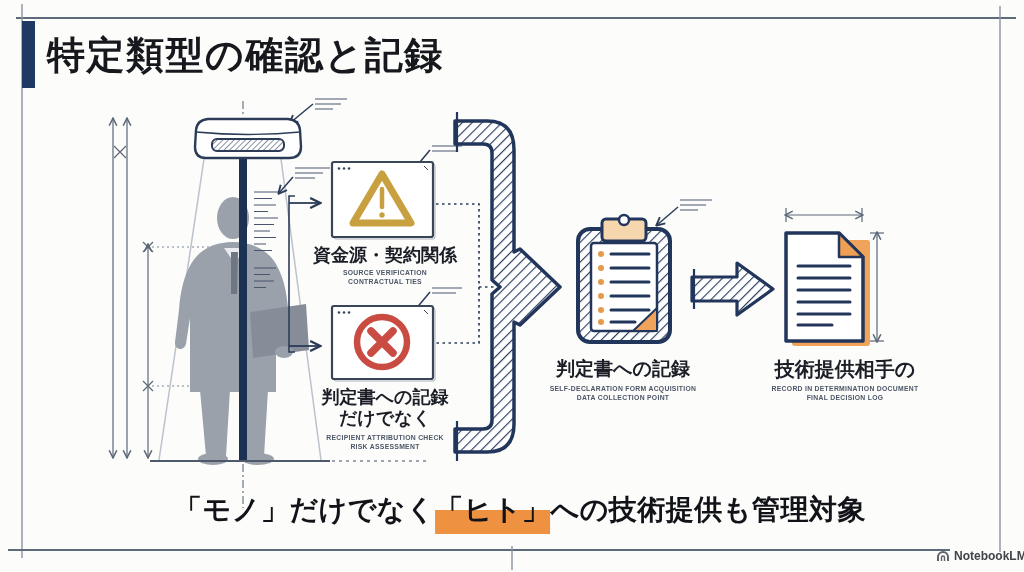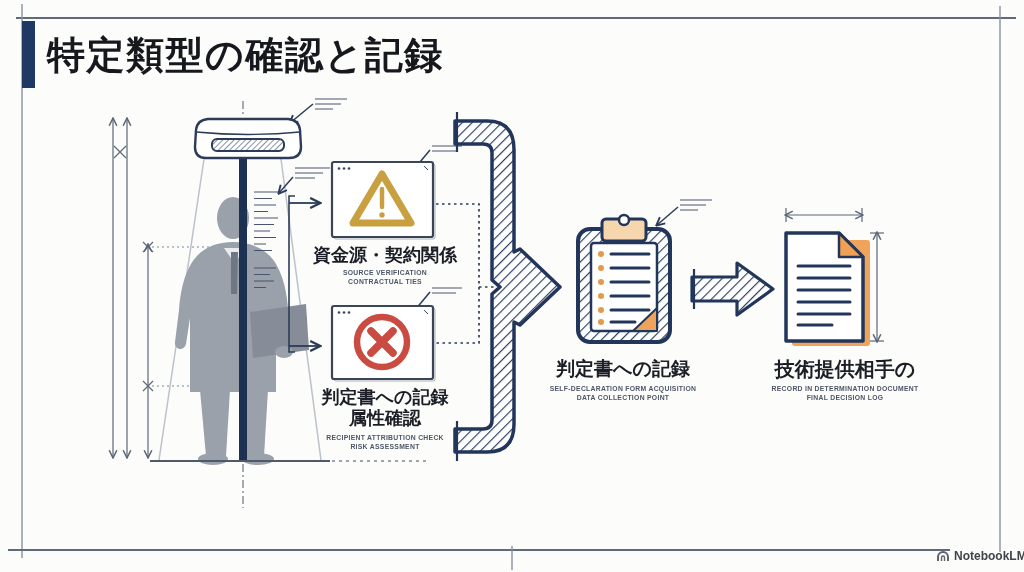--- a/index.html
+++ b/index.html
@@ -224,39 +224,42 @@
 <div class="abs page-title">特定類型の確認と記録</div>
 
 <div class="jp-label" style="left:385px;top:243px;font-size:18px;">資金源・契約関係</div>
 <div class="sub-label" style="left:385px;top:268px;">
   <div>SOURCE VERIFICATION</div>
   <div>CONTRACTUAL TIES</div>
 </div>
 
 <div class="jp-label" style="left:385px;top:387px;font-size:18px;line-height:21px;">
   <div>判定書への記録</div>
-  <div>属性確認</div>
+  <div>だけでなく</div>
 </div>
 <div class="sub-label" style="left:385px;top:433px;">
   <div>RECIPIENT ATTRIBUTION CHECK</div>
   <div>RISK ASSESSMENT</div>
 </div>
 
 <div class="jp-label" style="left:623px;top:356px;font-size:19px;">判定書への記録</div>
 <div class="sub-label" style="left:623px;top:384px;">
   <div>SELF-DECLARATION FORM ACQUISITION</div>
   <div>DATA COLLECTION POINT</div>
 </div>
 
 <div class="jp-label" style="left:845px;top:356px;font-size:20px;">技術提供相手の</div>
 <div class="sub-label" style="left:845px;top:384px;">
   <div>RECORD IN DETERMINATION DOCUMENT</div>
   <div>FINAL DECISION LOG</div>
 </div>
 
+<div class="abs footer-msg">
+  <span>「モノ」だけでなく</span><span class="hl">「ヒト」</span><span>への技術提供も管理対象</span>
+</div>
 
 <div class="abs brand">
   <svg width="14" height="12" viewBox="0 0 14 12">
     <path d="M2,11 V7 a5,5 0 0 1 10,0 V11" fill="none" stroke="#5f6368" stroke-width="2"></path>
     <path d="M5.5,11 V7.5 a1.5,1.5 0 0 1 3,0 V11" fill="none" stroke="#5f6368" stroke-width="1.4"></path>
   </svg>
   <span>NotebookLM</span>
 </div>
 
 </div>

